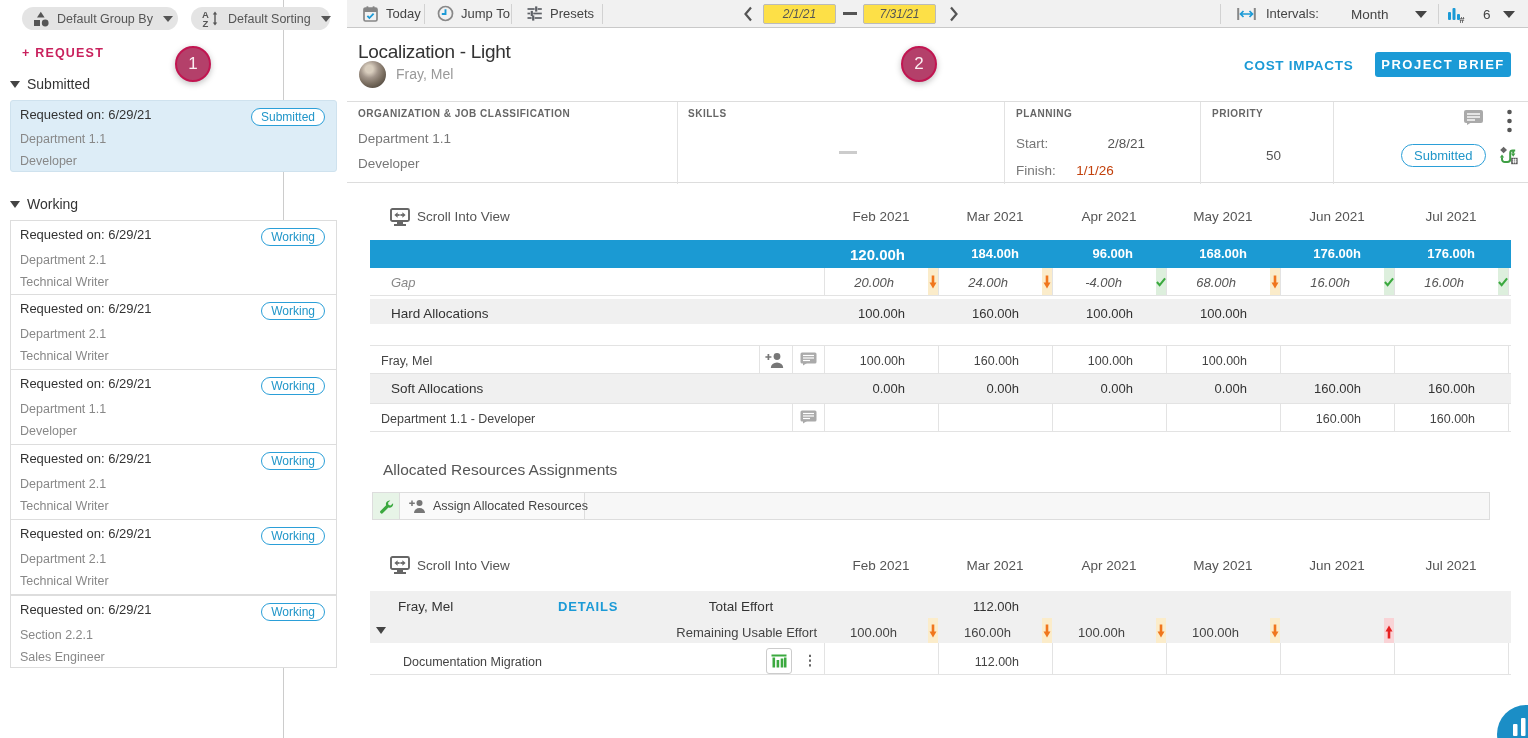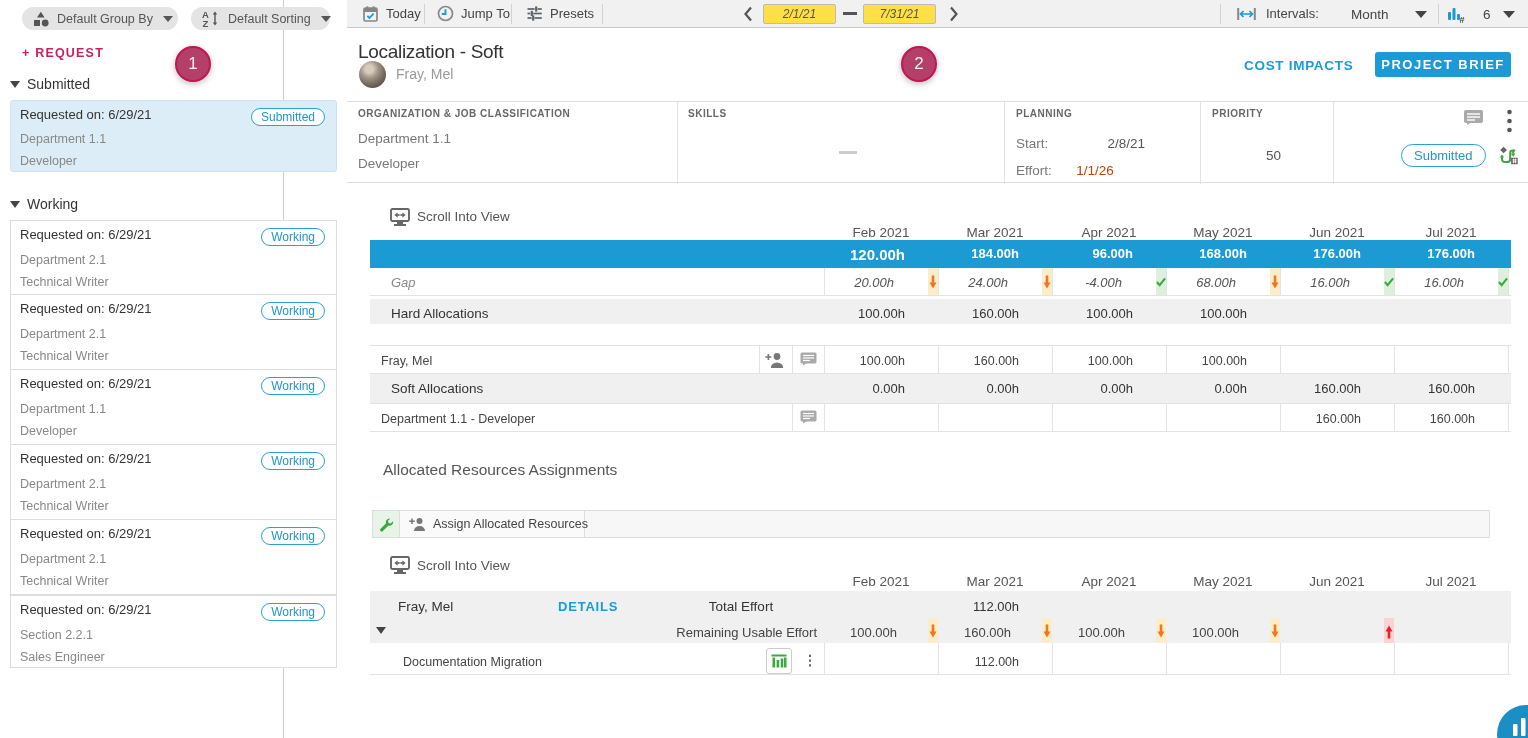--- a/index.html
+++ b/index.html
@@ -66,21 +66,21 @@
   border-top:1px solid #ddd; border-bottom:1px solid #ddd; }
 .fhead { position:absolute; top:6px; color:#666; font-size:10px;
   font-weight:bold; letter-spacing:0.5px; white-space:nowrap; }
 .fval { position:absolute; color:#777; font-size:13.5px; }
 .fdiv { position:absolute; top:0; height:82px; width:1px; background:#e2e2e2; }
 
 
 .trow { position:absolute; left:23px; width:1141px; }
 .band { background:#f0f0f0; }
 .cellgrid { position:absolute; top:0; height:100%; border-left:1px solid #e3e3e3; }
-.mon { position:absolute; top:0; color:#555; font-size:13.5px; text-align:center; width:114px;margin-top:16px;}
+.mon { position:absolute; top:0; color:#555; font-size:13.5px; text-align:center; width:114px;}
 
 #fab { position:absolute; left:1497px; top:705px; width:58px; height:58px;
   border-radius:50%; background:#1b8ec6; }
 </style>
 </head>
 <body>
 <div id="stage">
   <div id="sidebar">
     <div class="pill" style="left:22px; width:156px;">
       <svg width="16" height="16" viewBox="0 0 16 16">
@@ -209,36 +209,36 @@
           <g fill="#1b9ad6">
             <rect x="1" y="6" width="3" height="8" rx="1"></rect>
             <rect x="5.5" y="2" width="3" height="12" rx="1"></rect>
             <rect x="10" y="8" width="3" height="6" rx="1"></rect>
           </g>
           <text x="12.5" y="17" font-size="9" font-weight="bold" fill="#444">#</text>
         </svg>
       <div style="position:absolute; left:1136px; top:7px; color:#444; font-size:13.5px;">6</div>
       <div style="position:absolute; left:1156px; top:11px; width:0; height:0; border-left:6px solid transparent; border-right:6px solid transparent; border-top:7px solid #444;"></div>
     </div>
-    <div id="title">Localization - Soft</div>
+    <div id="title">Localization - Light</div>
     <div id="avatar"></div>
     <div id="owner">Fray, Mel</div>
     <div id="costimpacts">COST IMPACTS</div>
     <div id="projbrief">PROJECT BRIEF</div>
     <div id="fields">
       <div class="fhead" style="left:11px;">ORGANIZATION &amp; JOB CLASSIFICATION</div>
       <div class="fval" style="left:11px; top:29px;">Department 1.1</div>
       <div class="fval" style="left:11px; top:54px;">Developer</div>
       <div class="fdiv" style="left:330px;"></div>
       <div class="fhead" style="left:341px;">SKILLS</div>
       <div style="position:absolute; left:492px; top:49px; width:18px; height:3px; background:#ccc;"></div>
       <div class="fdiv" style="left:657px;"></div>
       <div class="fhead" style="left:669px;">PLANNING</div>
       <div class="fval" style="left:669px; top:34px;">Start:</div>
-      <div class="fval" style="left:669px; top:61px;">Effort:</div>
+      <div class="fval" style="left:669px; top:61px;">Finish:</div>
       <div class="fval" style="left:698px; top:34px; width:100px; text-align:right; color:#555;">2/8/21</div>
       <div class="fval" style="left:698px; top:61px; width:100px; text-align:center; color:#c2410c;">1/1/26</div>
       <div class="fdiv" style="left:853px;"></div>
       <div class="fhead" style="left:865px;">PRIORITY</div>
       <div class="fval" style="left:865px; top:46px; width:69px; text-align:right; color:#555;">50</div>
       <div class="fdiv" style="left:986px;"></div>
       <svg style="position:absolute; left:1116px; top:7px;" width="21" height="19" viewBox="0 0 21 19">
           <rect x="1" y="1" width="19" height="13" rx="2" fill="#aaa"></rect>
           <path d="M4 16 L4 13 L9 13 Z" fill="#aaa"></path>
           <g stroke="#fff" stroke-width="1.4">
@@ -406,21 +406,21 @@
               <line x1="3" y1="3.5" x2="14" y2="3.5"></line>
               <line x1="3" y1="6" x2="14" y2="6"></line>
               <line x1="3" y1="8.5" x2="10" y2="8.5"></line>
             </g>
           </svg></div>
         <div style="position:absolute; left:910px; top:8px; width:81px; text-align:right; color:#444; font-size:12.5px;">160.00h</div>
         <div style="position:absolute; left:1024px; top:8px; width:81px; text-align:right; color:#444; font-size:12.5px;">160.00h</div>
     </div>
     <div class="abs" style="left:36px; top:461px; font-size:15.5px; color:#555;">Allocated Resources Assignments</div>
 
-    <div class="abs" style="left:25px; top:510px; width:1118px; height:28px; border:1px solid #ddd; background:#f7f7f7;">
+    <div class="abs" style="left:25px; top:492px; width:1118px; height:28px; border:1px solid #ddd; background:#f7f7f7;">
       <div style="position:absolute; left:0; top:0; width:27px; height:26px; background:#e7f4e7; border-right:1px solid #ddd; display:flex; align-items:center; justify-content:center;">
         <svg width="15" height="15" viewBox="0 0 15 15">
             <path d="M10.5 1.5 a3.6 3.6 0 0 0-3.4 4.8 L1.6 11.8 a1.6 1.6 0 0 0 2.3 2.3 L9.4 8.6 a3.6 3.6 0 0 0 4.6-4.4 l-2.3 2.3 -2.1-0.6 -0.6-2.1 2.3-2.2 a3.6 3.6 0 0 0-0.8-0.1 Z" fill="#3ba93f"></path>
           </svg>
       </div>
       <div style="position:absolute; left:27px; top:0; width:185px; height:26px; background:#fafafa; border-right:1px solid #ddd; display:flex; align-items:center; gap:7px; padding-left:9px; color:#444; font-size:12.5px; white-space:nowrap;">
         <svg style="flex-shrink:0;" width="17" height="14" viewBox="0 0 17 14">
             <circle cx="10.5" cy="4" r="3" fill="#777"></circle>
             <path d="M5 14 a5.5 5 0 0 1 11 0 Z" fill="#777"></path>
             <path d="M3 1.5 v5.6 M0.2 4.3 h5.6" stroke="#777" stroke-width="1.5"></path>

